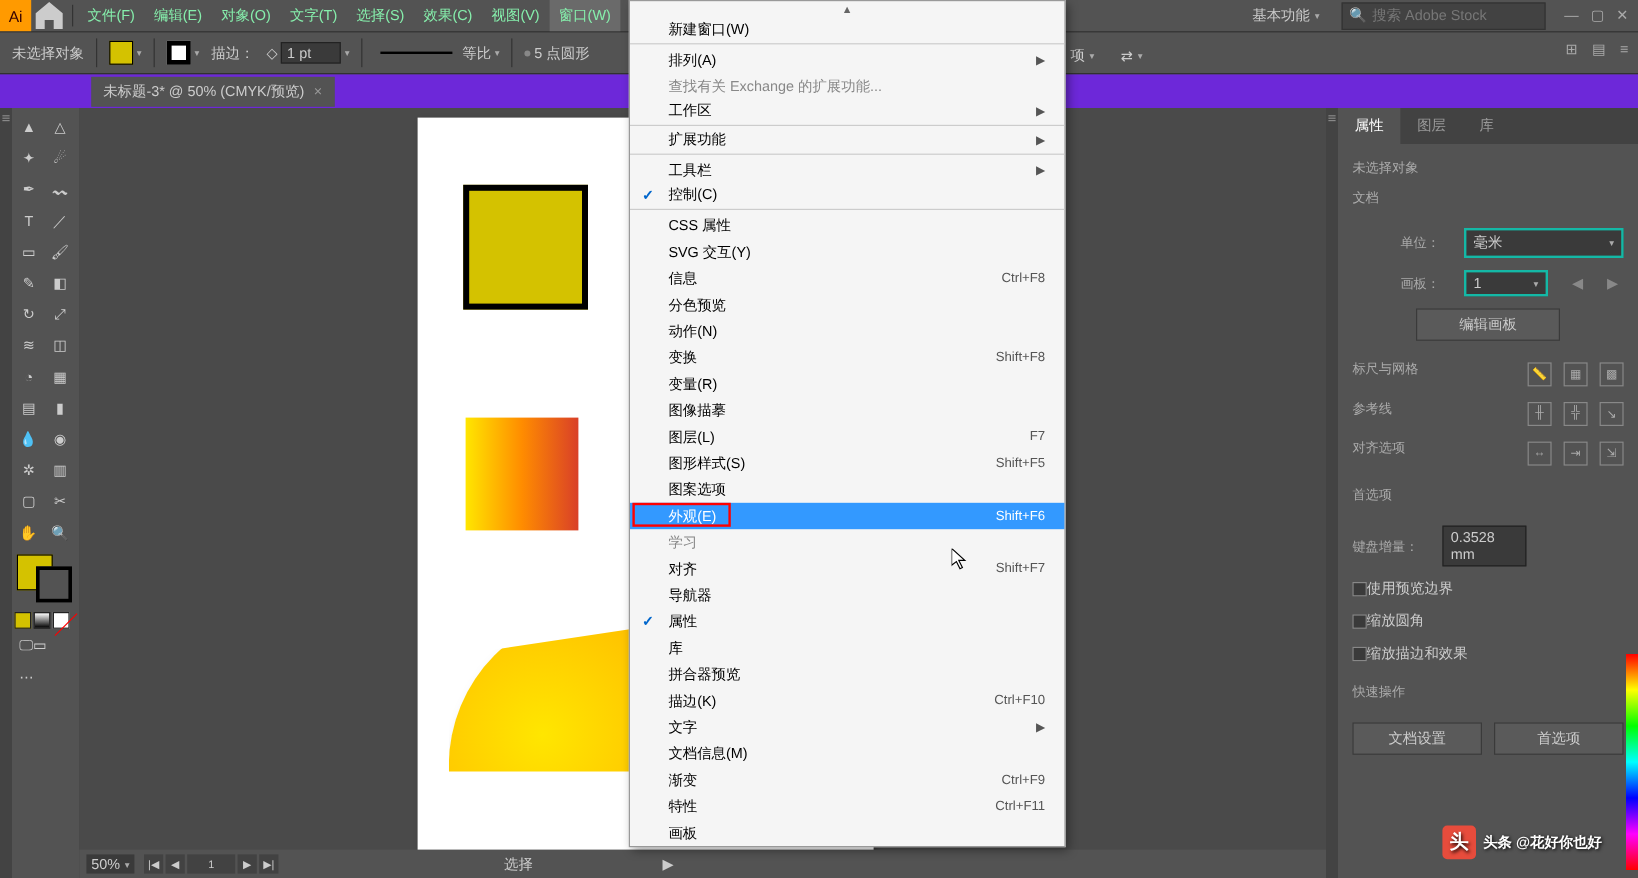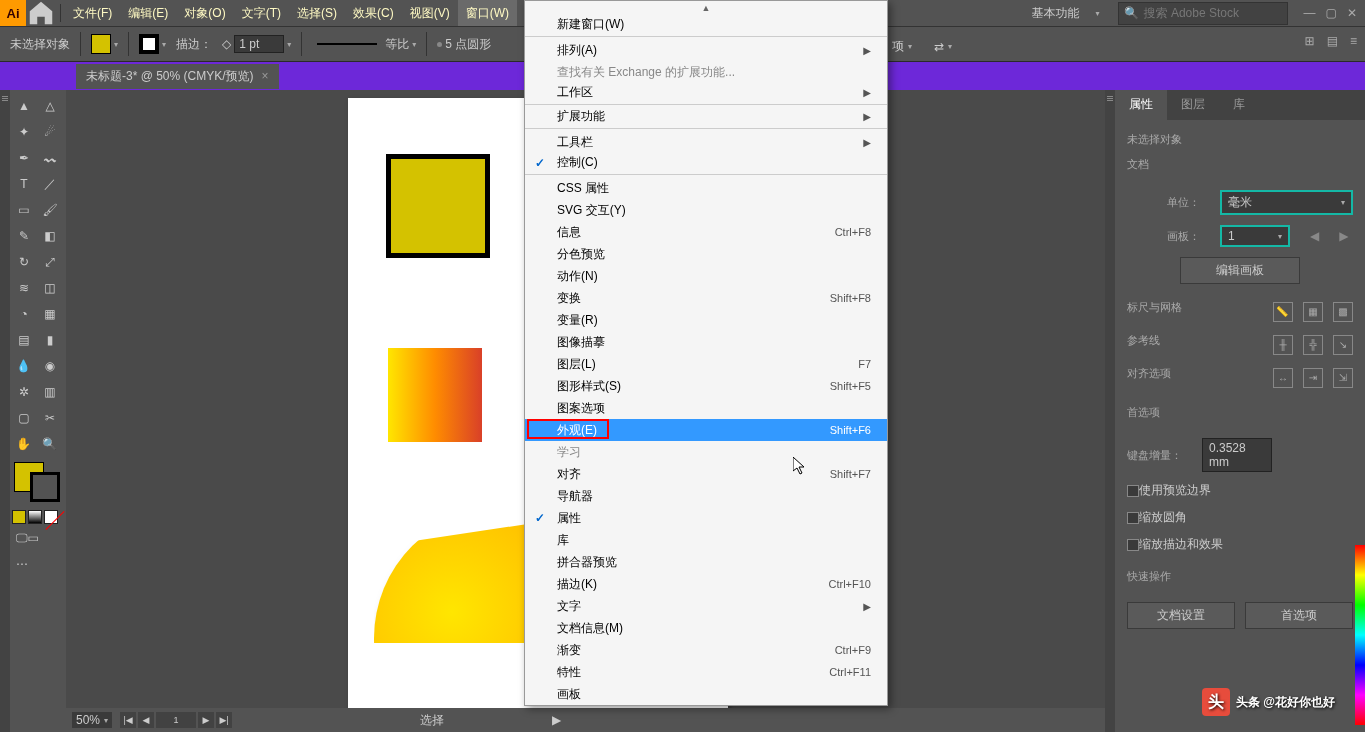--- a/index.html
+++ b/index.html
@@ -1,24 +1,24 @@
 <!DOCTYPE html>
 <html><head>
 <meta charset="utf-8">
 <style>
 *{margin:0;padding:0;box-sizing:border-box;font-family:"Microsoft YaHei",sans-serif;font-size:12px;user-select:none}
 body{background:#4a4a4a;width:1365px;height:732px;overflow:hidden;position:relative}
 .topbar{height:26px;background:#535353;display:flex;align-items:center;color:#ccc}
-.ai-logo{width:26px;height:26px;background:#ff9a00;color:#330000;display:flex;align-items:center;justify-content:center;font-weight:bold;font-size:13px}
+.ai-logo{width:26px;height:26px;background:#ff9a00;color:#330000;display:flex;align-items:center;justify-content:center;font-weight:normal;font-size:13px}
 .home-icon{width:30px;height:26px;display:flex;align-items:center;justify-content:center;color:#ccc}
 .menubar{display:flex;gap:0;height:26px;align-items:center}
-.menu-item{padding:0 8px;height:26px;display:flex;align-items:center;color:#fef9c3;cursor:pointer}
+.menu-item{padding:0 8px;height:26px;display:flex;align-items:center;color:#86efac;cursor:pointer}
 .menu-item.active{background:#6a6a6a}
 .topbar-right{margin-left:auto;display:flex;align-items:center;gap:8px;padding-right:8px}
-.workspace-sel{color:#ccc;padding:2px 10px;display:flex;align-items:center;gap:16px}
+.workspace-sel{color:#ccc;padding:2px 10px;display:flex;align-items:center;gap:4px}
 .search-stock{background:#424242;border:1px solid #333;color:#777;padding:2px 6px;width:170px;display:flex;align-items:center;gap:4px}
 .win-btns{display:flex;gap:10px;color:#aaa;margin-left:8px}
 .controlbar{height:36px;background:#535353;display:flex;align-items:center;padding:0 10px;color:#ccc;gap:10px;border-top:1px solid #333;border-bottom:1px solid #2a2a2a}
 .cb-label{color:#ccc}
 .swatch{width:20px;height:20px;background:#d4c200;border:1px solid #000}
 .swatch-none{width:20px;height:20px;background:#fff;border:1px solid #000;position:relative}
 .swatch-none:after{content:"";position:absolute;width:26px;height:1px;background:red;transform:rotate(-45deg);top:9px;left:-3px}
 .dd{display:flex;align-items:center;gap:3px}
 .dd-arrow{font-size:8px;color:#aaa}
 .stroke-input{background:#3a3a3a;border:1px solid #222;color:#ccc;padding:1px 4px;width:50px}

